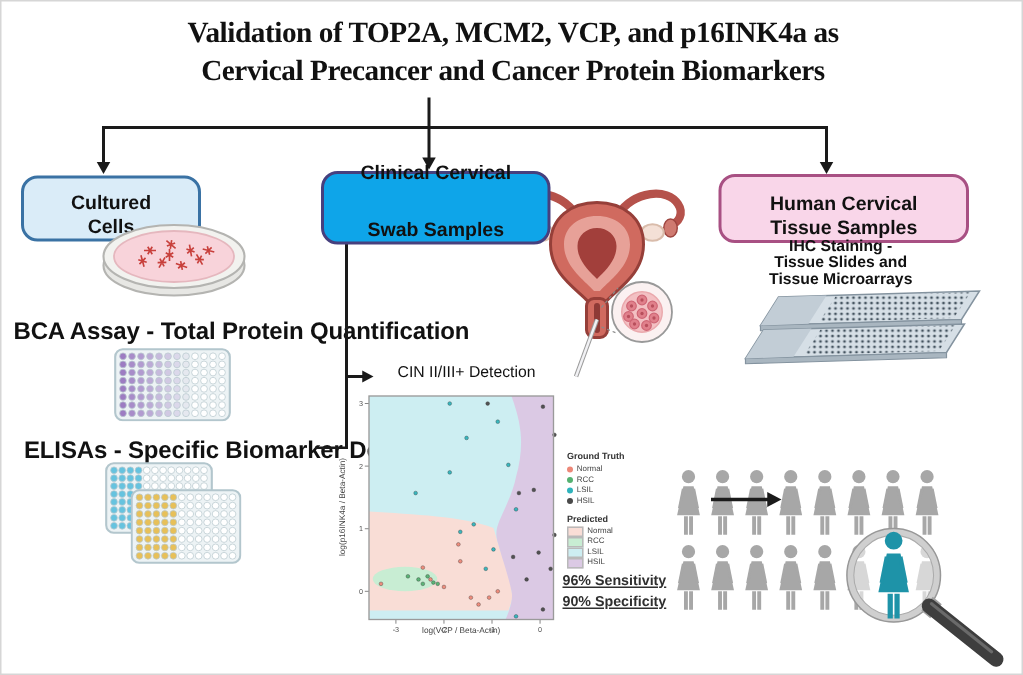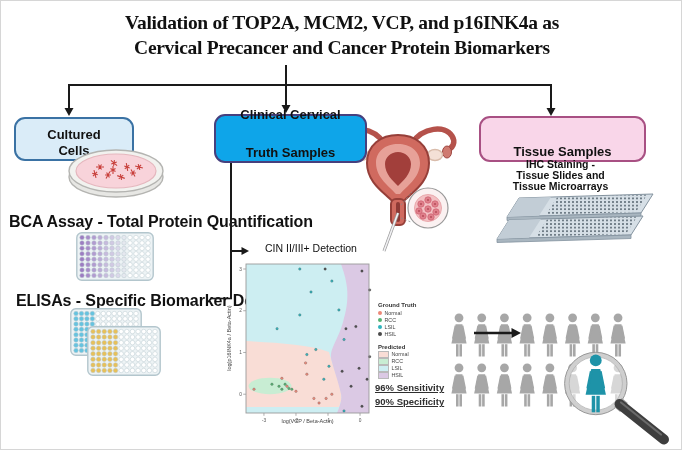--- a/index.html
+++ b/index.html
@@ -61,23 +61,24 @@
       <polygon points="510.5,327 510.5,337 520,332"></polygon>
     </g>
   </svg>
 
   <div class="abs node-box box-cultured">
     <div>Cultured</div>
     <div>Cells</div>
   </div>
   <div class="abs node-box box-clinical">
     <div>Clinical Cervical</div>
-    <div>Truth Samples</div>
+    <div>Swab Samples</div>
   </div>
   <div class="abs node-box box-human">
+    <div>Human Cervical</div>
     <div>Tissue Samples</div>
   </div>
 
   <svg class="abs" style="left:63px;top:136px;z-index:5" width="104" height="66" viewBox="0 0 104 66">
     <ellipse cx="52" cy="40" rx="47" ry="20" fill="#e7e7e4" stroke="#b4b4b1" stroke-width="1.4"></ellipse>
     <ellipse cx="52" cy="34" rx="47" ry="21" fill="#f2f2ef" stroke="#b4b4b1" stroke-width="1.4"></ellipse>
     <ellipse cx="52" cy="34" rx="40" ry="17" fill="#f8d3da" stroke="#e5b7be" stroke-width="1.2"></ellipse>
     <g stroke="#c8403c" stroke-width="1.1" fill="none">
       <g transform="translate(36,30)">
           <path d="M-4,0 L4,0 M-1.5,-2.5 L1.5,2.5 M1.5,-2.5 L-1.5,2.5"></path>

